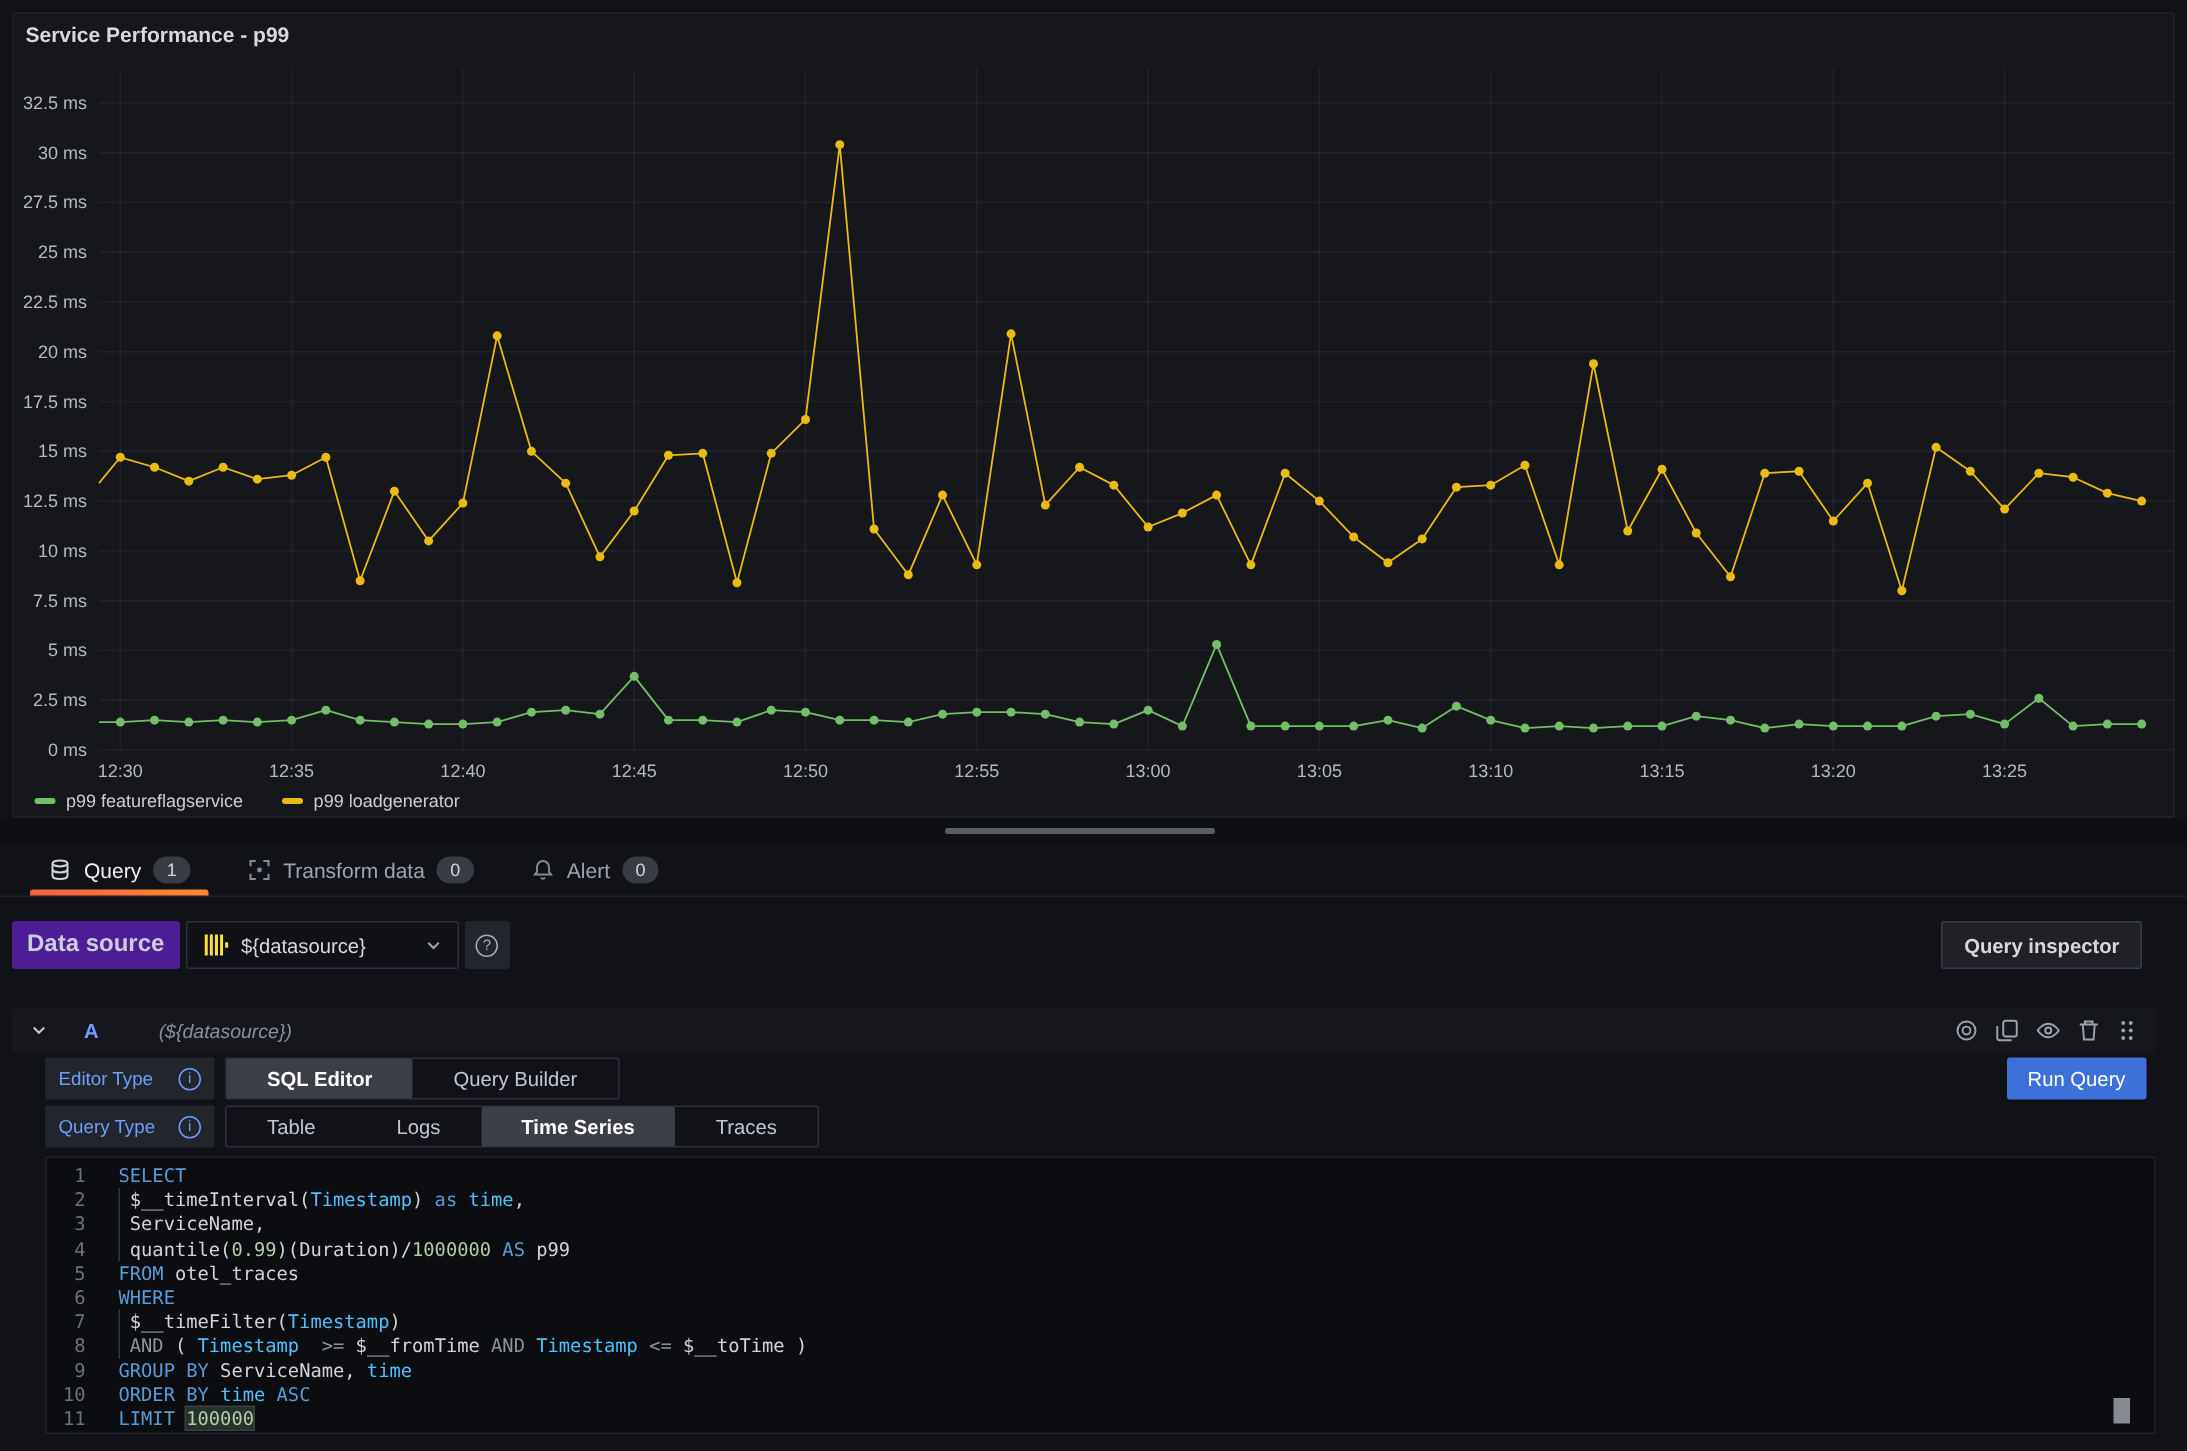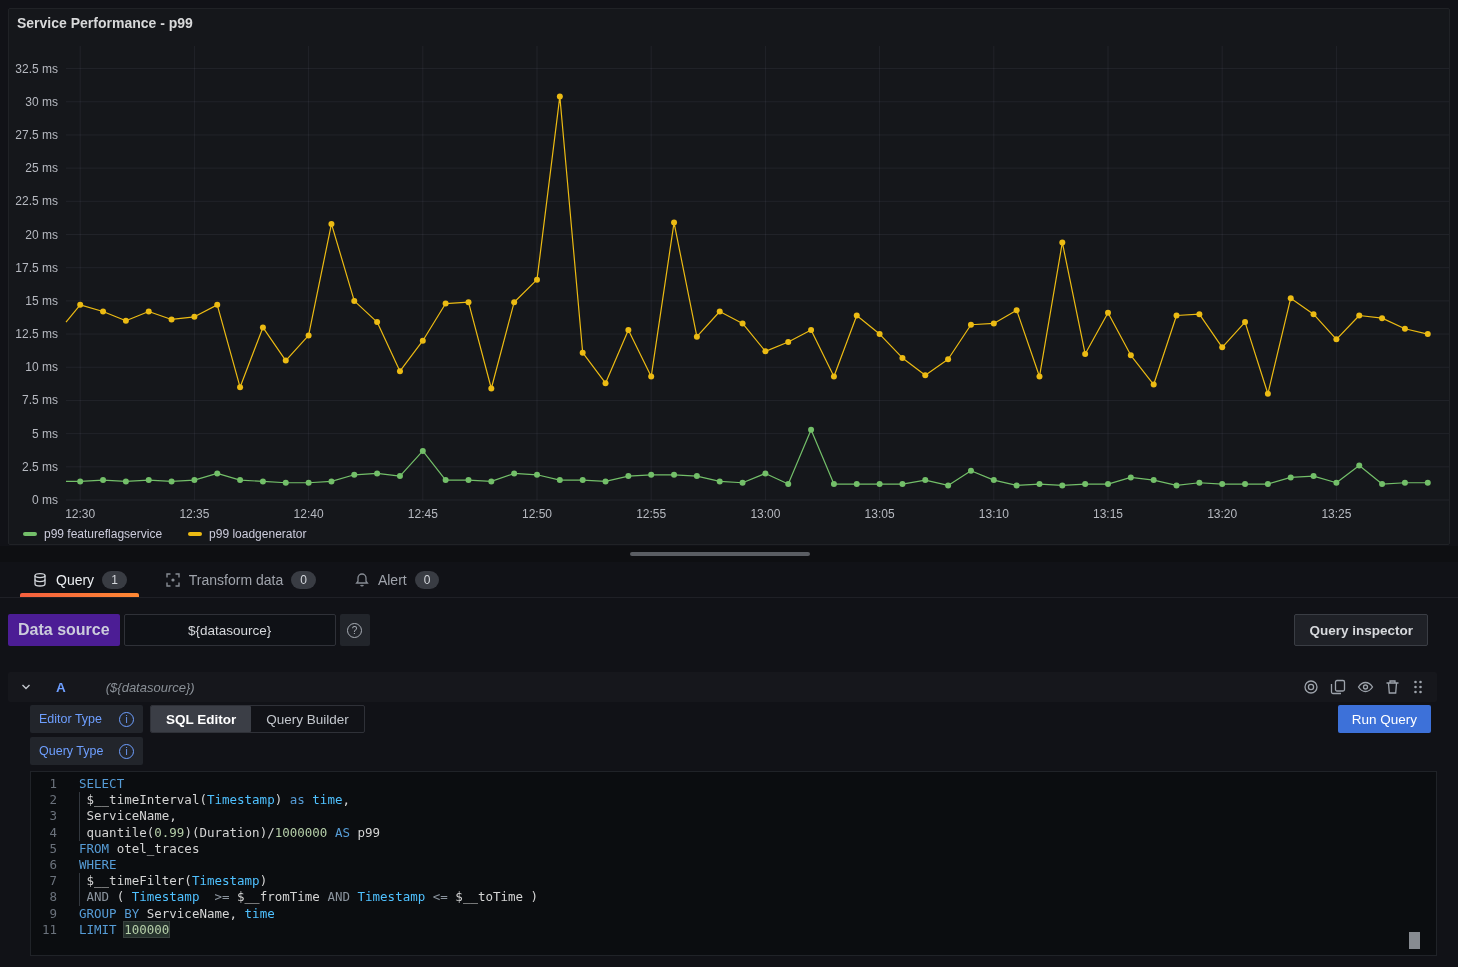--- a/index.html
+++ b/index.html
@@ -31,22 +31,22 @@
   .tab.active .underline { position:absolute; left:0; right:0; bottom:0; height:4px;
     background:linear-gradient(90deg,#f55f3e,#ff8833); border-radius:2px 2px 0 0; }
   .badge { background:#393c43; color:#d4d7dc; border-radius:10px; font-size:12px;
     padding:1px 9px; line-height:16px; }
   .tab svg { display:block; }
 
   
   .ds-row { left:8px; top:614px; height:32px; display:flex; gap:4px; width:1287px; }
   .ds-label { background:#4c1d95; display:flex; align-items:center; padding:0 10px;
     font-size:16px; color:#ccccdc; border-radius:2px;font-weight:bold; }
-  .ds-select { width:212px; background:#0f1116; border:1px solid #2f3138; border-radius:2px;
-    display:flex; align-items:center; gap:8px; padding:0 10px; cursor:pointer;flex-direction:column; }
+  .ds-select { width:182px; background:#0f1116; border:1px solid #2f3138; border-radius:2px;
+    display:flex; align-items:center; gap:8px; padding:0 10px; cursor:pointer; }
   .ds-select .val { flex:1; font-size:13.5px; color:#d6d8dc; }
   .icon-btn { width:30px; background:#22252b; border-radius:2px; display:flex;
     align-items:center; justify-content:center; cursor:pointer; color:#a8adb5; }
   .circle-icon { width:15px; height:15px; border:1px solid currentColor; border-radius:50%;
     font-size:10px; display:flex; align-items:center; justify-content:center; }
   .qopts { flex:1; background:#17191e; border-radius:2px; display:flex; align-items:center;
     gap:14px; padding:0 12px; }
   .qopts .link { color:#6e9fff; font-size:13px; cursor:pointer; }
   .qopts .meta { color:#9da3ab; font-size:12.5px; }
   .btn-secondary { position:absolute; right:30px; top:614px; height:32px; padding:0 14px;
@@ -60,21 +60,21 @@
   .ds-hint { color:#8a9097; font-size:13px; font-style:italic; margin-left:28px; }
   .qicons { margin-left:auto; display:flex; gap:11px; align-items:center; color:#9da3ab; }
   .qicons svg { cursor:pointer; display:block; }
 
   
   .opt-row { left:30px; height:28px; display:flex; }
   .opt-label { width:113px; background:#22252b; border-radius:2px; display:flex;
     align-items:center; justify-content:space-between; padding:0 9px; color:#6e9fff;
     font-size:12.5px; }
   .radio-group { margin-left:7px; display:flex; border:1px solid #2f3138; border-radius:2px; }
-  .radio-opt { display:flex; align-items:center; padding:0 15px; font-size:13.5px;
+  .radio-opt { display:flex; align-items:center; padding:0 27px; font-size:13.5px;
     color:#c3c7cd; cursor:pointer; border-radius:1px; }
   .radio-opt.active { background:#3b3e46; color:#fff; font-weight:700; }
   .btn-primary { position:absolute; right:27px; top:705px; height:28px; padding:0 14px;
     background:#3d71d9; border-radius:2px; color:#fff; font-size:13.5px; display:flex;
     align-items:center; cursor:pointer; }
 
   
   .code { left:30px; top:771px; width:1407px; height:185px; background:#0b0d10;
     border:1px solid #202328; font-family:"DejaVu Sans Mono", monospace; font-size:12.5px;
     padding-top:4px; cursor:text; overflow:hidden; }
@@ -384,20 +384,26 @@
     <div class="radio-opt">Query Builder</div>
   </div>
 </div>
 <div class="btn-primary">Run Query</div>
 
 <div class="abs opt-row" style="top:737px">
   <div class="opt-label">
     <span>Query Type</span>
     <span class="circle-icon">i</span>
   </div>
+  <div class="radio-group">
+    <div class="radio-opt">Table</div>
+    <div class="radio-opt">Logs</div>
+    <div class="radio-opt active">Time Series</div>
+    <div class="radio-opt">Traces</div>
+  </div>
 </div>
 
 <div class="abs code" id="code-editor">
   <div class="overview-marker"></div>
 <div class="code-line">
       <span class="lineno">1</span>
       <span class="code-text"><span class="tok kw">SELECT</span></span>
     </div>
     <div class="code-line">
       <span class="lineno">2</span>
@@ -430,16 +436,20 @@
     <div class="code-line">
       <span class="lineno">8</span>
       <span class="guide"></span>
       <span class="code-text"><span class="tok txt"> </span><span class="tok op">AND</span><span class="tok txt"> ( </span><span class="tok type">Timestamp</span><span class="tok txt">  </span><span class="tok op">&gt;=</span><span class="tok txt"> $__fromTime </span><span class="tok op">AND</span><span class="tok txt"> </span><span class="tok type">Timestamp</span><span class="tok txt"> </span><span class="tok op">&lt;=</span><span class="tok txt"> $__toTime )</span></span>
     </div>
     <div class="code-line">
       <span class="lineno">9</span>
       <span class="code-text"><span class="tok kw">GROUP BY</span><span class="tok txt"> ServiceName, </span><span class="tok type">time</span></span>
     </div>
     <div class="code-line">
+      <span class="lineno">10</span>
+      <span class="code-text"><span class="tok kw">ORDER BY</span><span class="tok txt"> </span><span class="tok type">time</span><span class="tok txt"> </span><span class="tok kw">ASC</span></span>
+    </div>
+    <div class="code-line">
       <span class="lineno">11</span>
       <span class="code-text"><span class="tok kw">LIMIT</span><span class="tok txt"> </span><span class="tok num sel">100000</span></span>
     </div>
   </div>
 
 </body></html>

